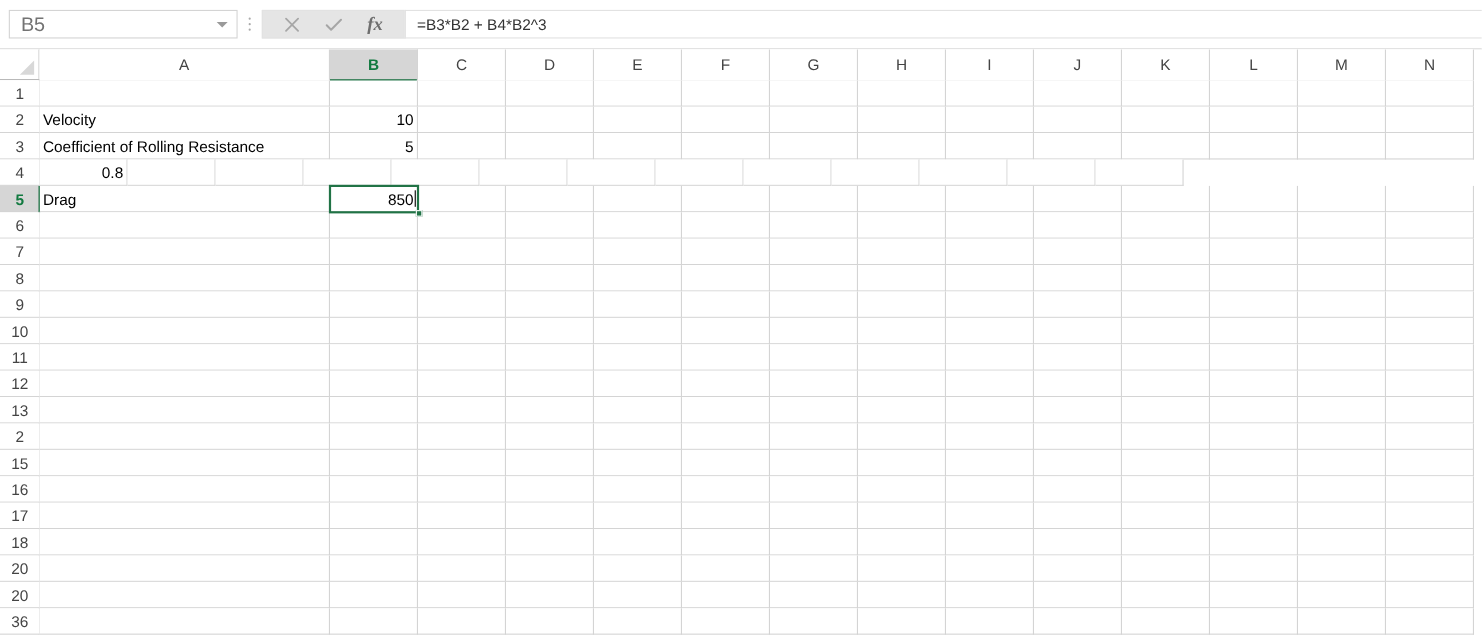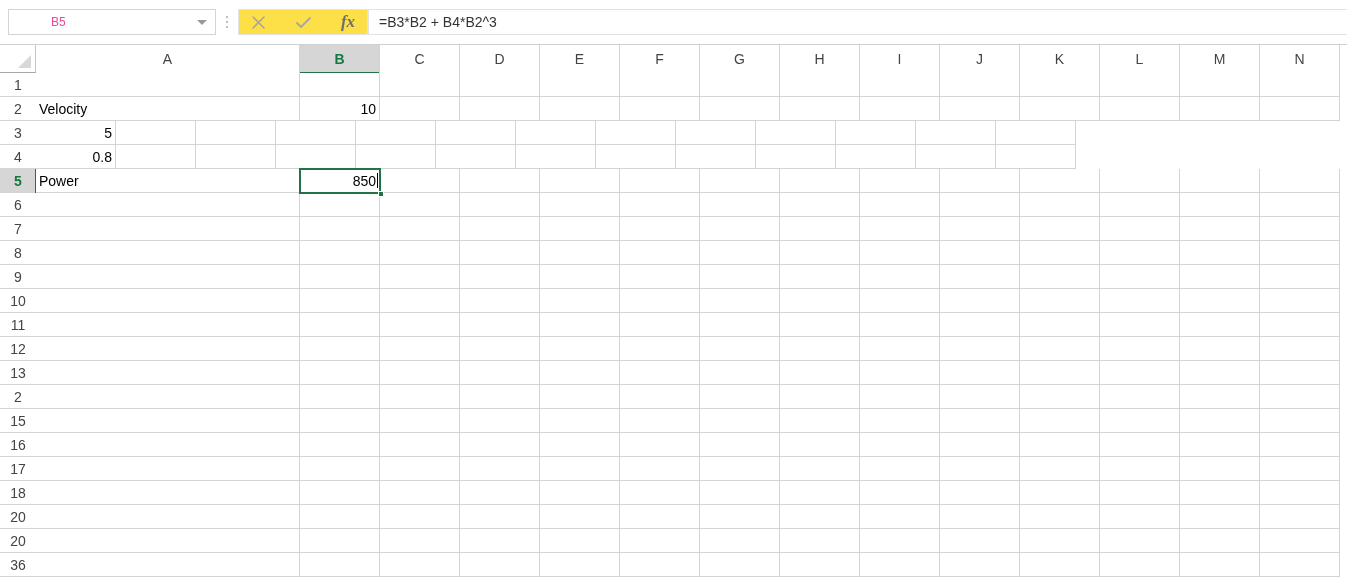--- a/index.html
+++ b/index.html
@@ -21,22 +21,22 @@
   #name-box {
     margin-left: 8px;
     width: 208px; height: 26px;
     border: 1px solid #d4d4d4;
     background: #ffffff;
     display: flex; align-items: center;
     padding: 0 4px 0 10px;
     position: relative;
   }
   #name-box-value {
-    font-size: 12px; color: #ec4899;
-    flex: 1; line-height: 26px; margin-left: 32px;
+    font-size: 18px; color: #737373;
+    flex: 1; line-height: 26px;
   }
   .caret-down {
     width: 0; height: 0;
     border-left: 5px solid transparent;
     border-right: 5px solid transparent;
     border-top: 5px solid #9a9a9a;
     margin-right: 4px;
   }
   #ellipsis-handle {
     width: 22px; height: 26px;
@@ -44,23 +44,23 @@
     align-items: center; justify-content: center;
     gap: 3px;
   }
   #ellipsis-handle i {
     display: block; width: 2px; height: 2px;
     background: #aaaaaa; border-radius: 50%;
   }
   #fx-group {
     width: 130px; height: 26px;
     border: 1px solid #e2e2e2;
-    background: #fde047;
+    background: #e5e5e5;
     display: flex; align-items: center;
-    justify-content: space-between;
+    justify-content: center;
   }
   .fx-btn {
     width: 38px; height: 24px;
     display: flex; align-items: center; justify-content: center;
     color: #a6a6a6;
   }
   .fx-btn svg { display: block; }
   #fx-label {
     font-family: "Liberation Serif", serif;
     font-style: italic; font-size: 17px;
@@ -379,20 +379,23 @@
         <div class="cell txt" style="width: 80px;"></div>
         <div class="cell txt" style="width: 80px;"></div>
         <div class="cell txt" style="width: 80px;"></div>
         <div class="cell txt" style="width: 80px;"></div>
         <div class="cell txt" style="width: 80px;"></div>
         <div class="cell txt" style="width: 80px;"></div>
         <div class="cell txt" style="width: 80px;"></div>
         <div class="cell txt" style="width: 80px;"></div>
       </div>
       <div class="grid-row">
+        <div class="cell txt" style="width: 264px;">
+          <span>Coefficient of Rolling Resistance</span>
+        </div>
         <div class="cell num" style="width: 80px;">
           <span>5</span>
         </div>
         <div class="cell txt" style="width: 80px;"></div>
         <div class="cell txt" style="width: 80px;"></div>
         <div class="cell txt" style="width: 80px;"></div>
         <div class="cell txt" style="width: 80px;"></div>
         <div class="cell txt" style="width: 80px;"></div>
         <div class="cell txt" style="width: 80px;"></div>
         <div class="cell txt" style="width: 80px;"></div>
@@ -414,21 +417,21 @@
         <div class="cell txt" style="width: 80px;"></div>
         <div class="cell txt" style="width: 80px;"></div>
         <div class="cell txt" style="width: 80px;"></div>
         <div class="cell txt" style="width: 80px;"></div>
         <div class="cell txt" style="width: 80px;"></div>
         <div class="cell txt" style="width: 80px;"></div>
         <div class="cell txt" style="width: 80px;"></div>
       </div>
       <div class="grid-row">
         <div class="cell txt" style="width: 264px;">
-          <span>Power</span>
+          <span>Drag</span>
         </div>
         <div class="cell num" style="width: 80px;">
           <span>850</span>
         </div>
         <div class="cell txt" style="width: 80px;"></div>
         <div class="cell txt" style="width: 80px;"></div>
         <div class="cell txt" style="width: 80px;"></div>
         <div class="cell txt" style="width: 80px;"></div>
         <div class="cell txt" style="width: 80px;"></div>
         <div class="cell txt" style="width: 80px;"></div>

